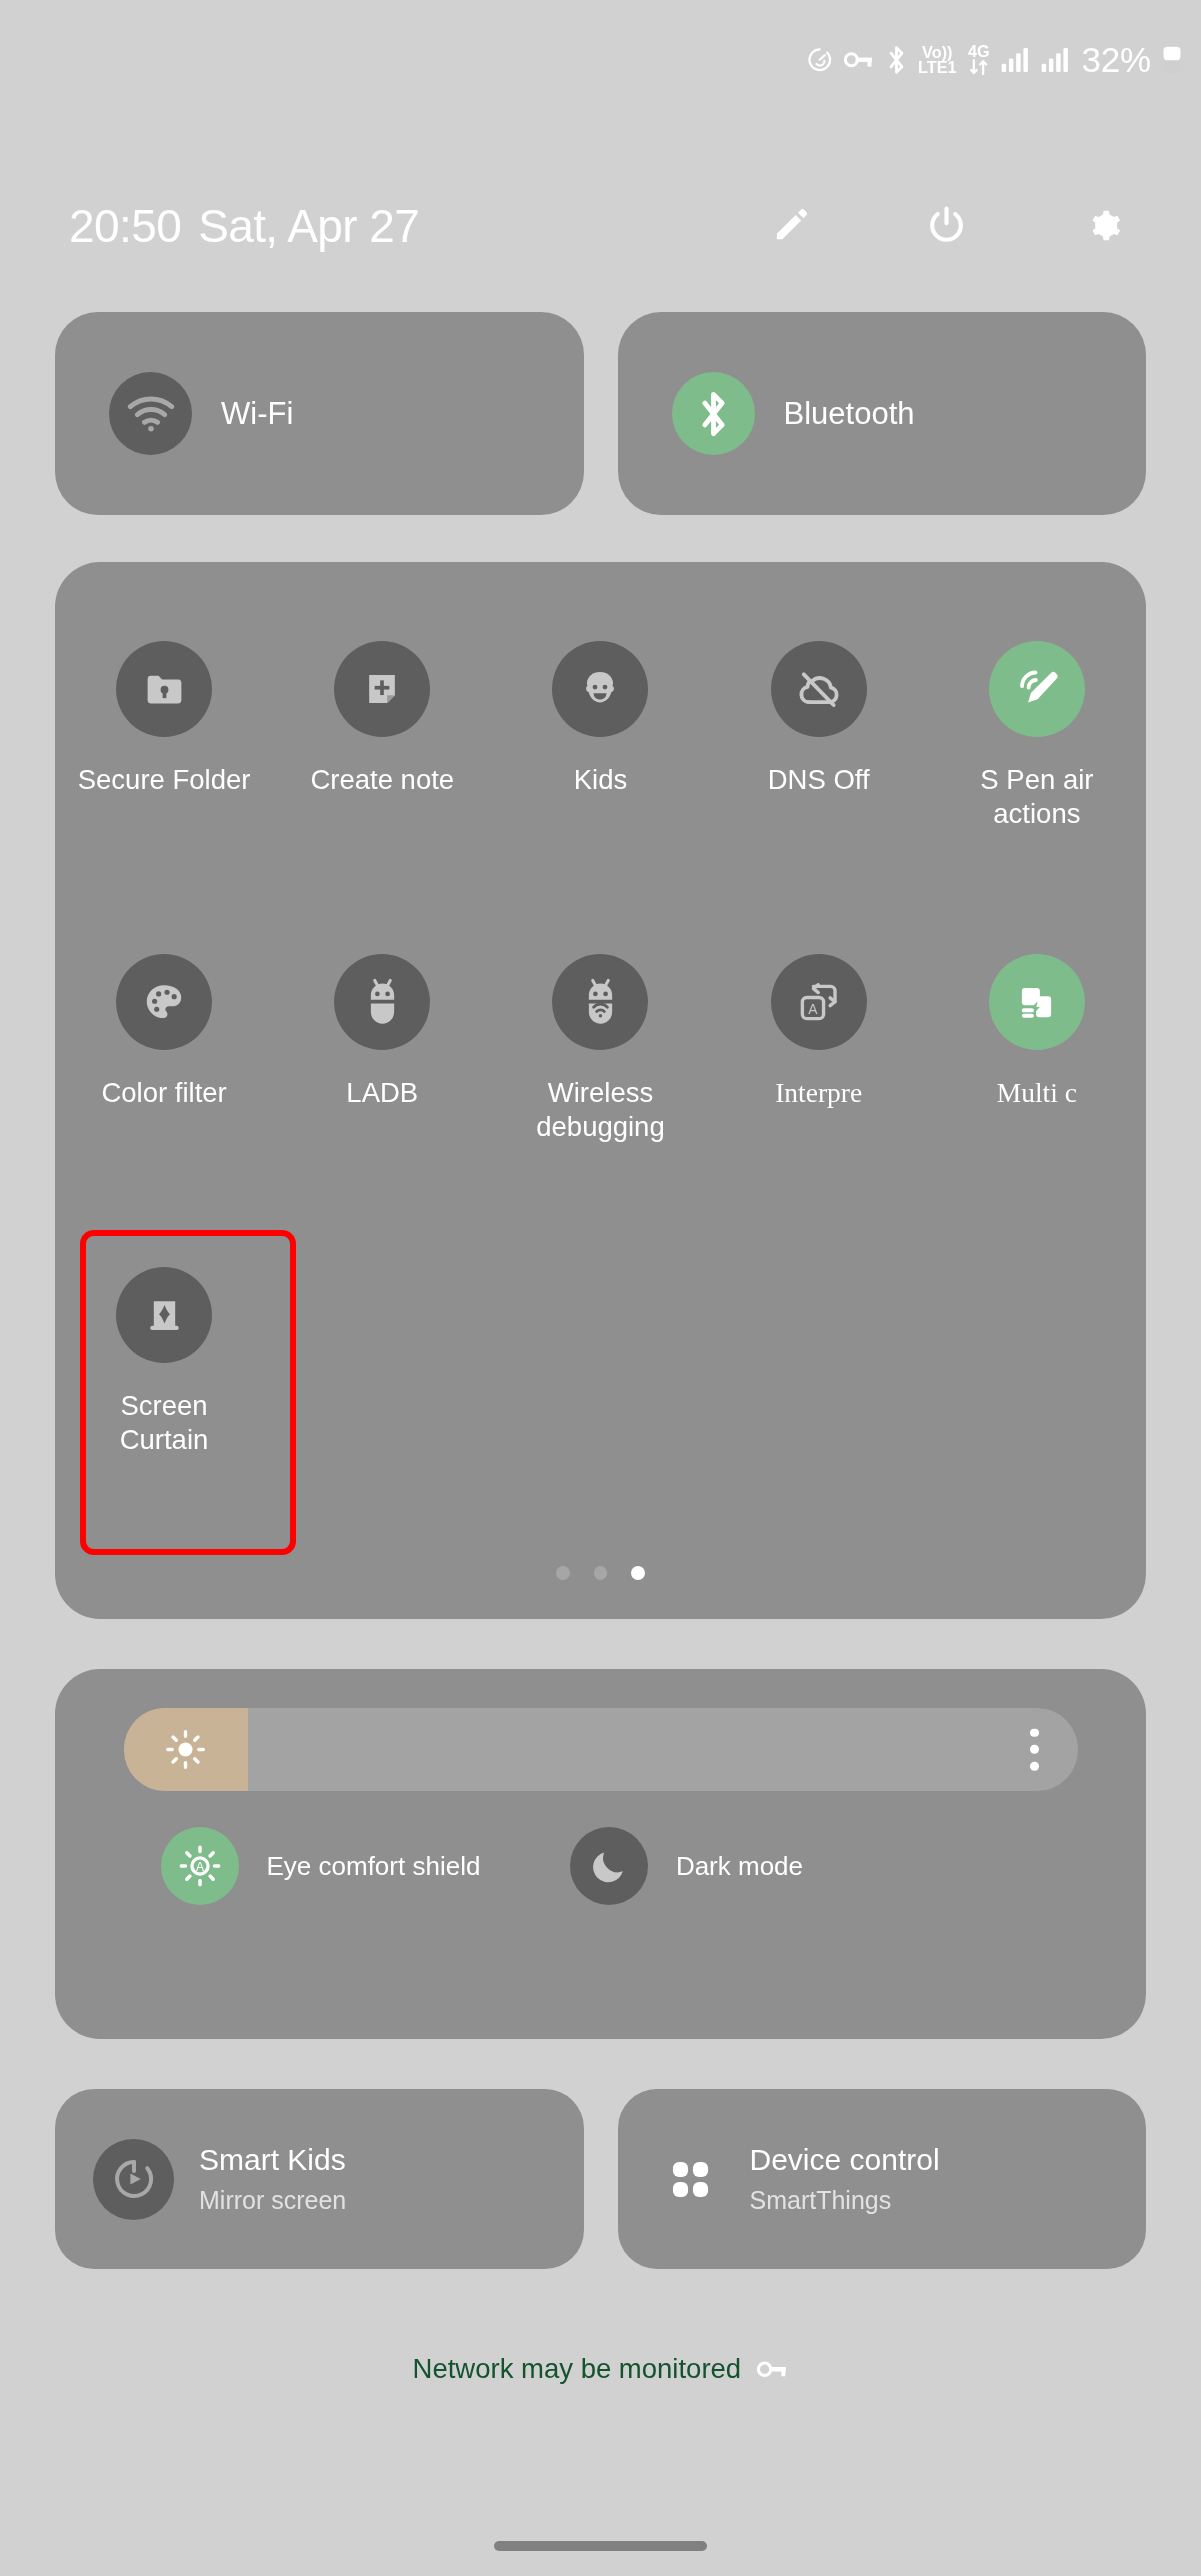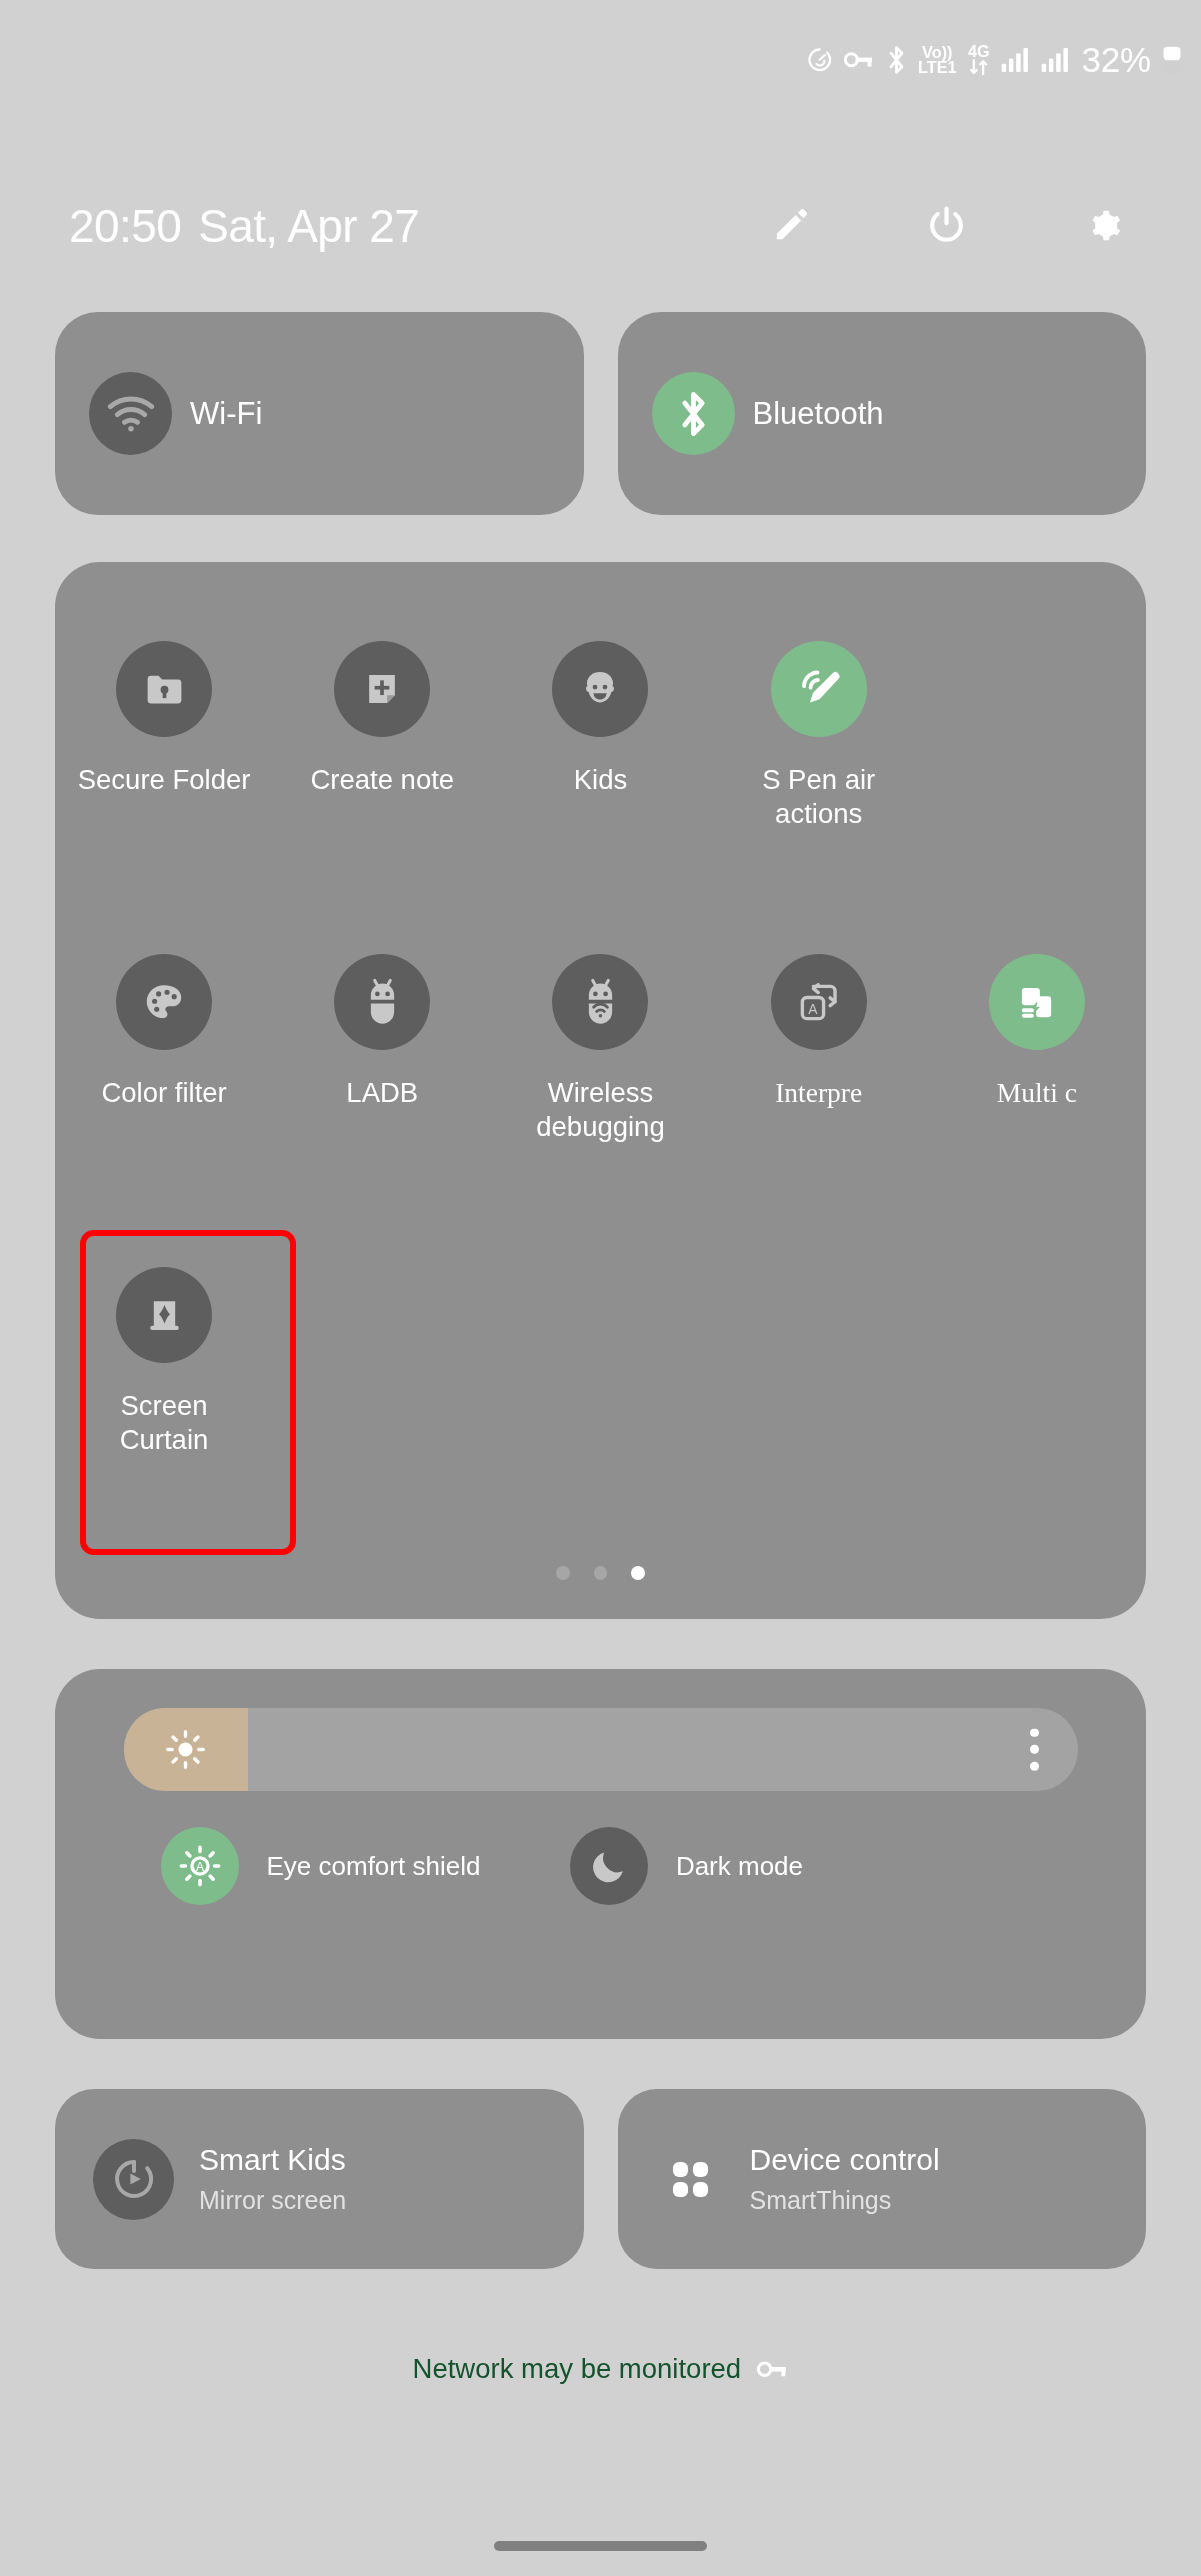--- a/index.html
+++ b/index.html
@@ -39,21 +39,21 @@
   }
   .hdr-btn { width:50px; height:50px; display:flex; align-items:center; justify-content:center; }
 
   
   .conn-row {
     position:absolute; top:312px; left:55px;
     width:1091px; display:flex; gap:34px;
   }
   .conn-tile {
     width:529px; height:203px; border-radius:43px; background:#8f8f8f;
-    display:flex; align-items:center; padding-left:34px; gap:18px;
+    display:flex; align-items:center; padding-left:54px; gap:29px;
   }
   .conn-circle {
     width:83px; height:83px; border-radius:50%;
     display:flex; align-items:center; justify-content:center; flex:none;
   }
   .circle-off { background:#5e5e5e; }
   .circle-on  { background:#7fbc8c; }
   .conn-label { color:#ffffff; font-size:31px; font-weight:400; }
 
   
@@ -335,20 +335,32 @@
               <circle cx="9.4" cy="11" r="1.25" fill="#5e5e5e"></circle>
               <circle cx="14.6" cy="11" r="1.25" fill="#5e5e5e"></circle>
               <path d="M8.6 14.2h6.8c0 2-1.5 3.3-3.4 3.3s-3.4-1.3-3.4-3.3z" fill="#5e5e5e"></path>
               <path d="M5.3 8.1c.9-2.2 3.3-3.4 6.7-3.4s5.8 1.2 6.7 3.4c-1-.6-2.1-1-3.4-1.2-.9 1-2 1.5-3.3 1.5s-2.4-.5-3.3-1.5c-1.3.2-2.4.6-3.4 1.2z"></path>
             </svg>
           </span>
         </div>
         <span class="qs-label">Kids</span>
       </div>
 
+      <div class="qs-cell">
+        <div class="qs-circle circle-off">
+          <span>
+            <svg width="49" height="49" viewBox="0 0 24 24" fill="none" stroke="#c8c8c8" stroke-width="1.9" stroke-linecap="round" stroke-linejoin="round">
+              <path d="M7.2 18.2h10.3a3.6 3.6 0 0 0 .6-7.1 5.5 5.5 0 0 0-9.1-3.3"></path>
+              <path d="M7.2 18.2a3.8 3.8 0 0 1-.6-7.5 5 5 0 0 1 .7-2.3"></path>
+              <path d="M4.8 4.6 19.4 19.6"></path>
+            </svg>
+          </span>
+        </div>
+        <span class="qs-label">DNS Off</span>
+      </div>
 
       <div class="qs-cell">
         <div class="qs-circle circle-on">
           <span>
             <svg width="46" height="46" viewBox="0 0 24 24" fill="none" stroke="#ffffff" stroke-width="2" stroke-linecap="round">
               <path d="M4.2 10.5a7.2 7.2 0 0 1 7-7.1"></path>
               <path d="M7.6 11.3a4 4 0 0 1 3.8-4"></path>
               <path d="M19.3 3.6 8.9 14l-1.6 5 5-1.6L22.2 6.6a1.7 1.7 0 0 0 0-2.4l-.5-.6a1.7 1.7 0 0 0-2.4 0z" fill="#ffffff" stroke="none"></path>
             </svg>
           </span>

